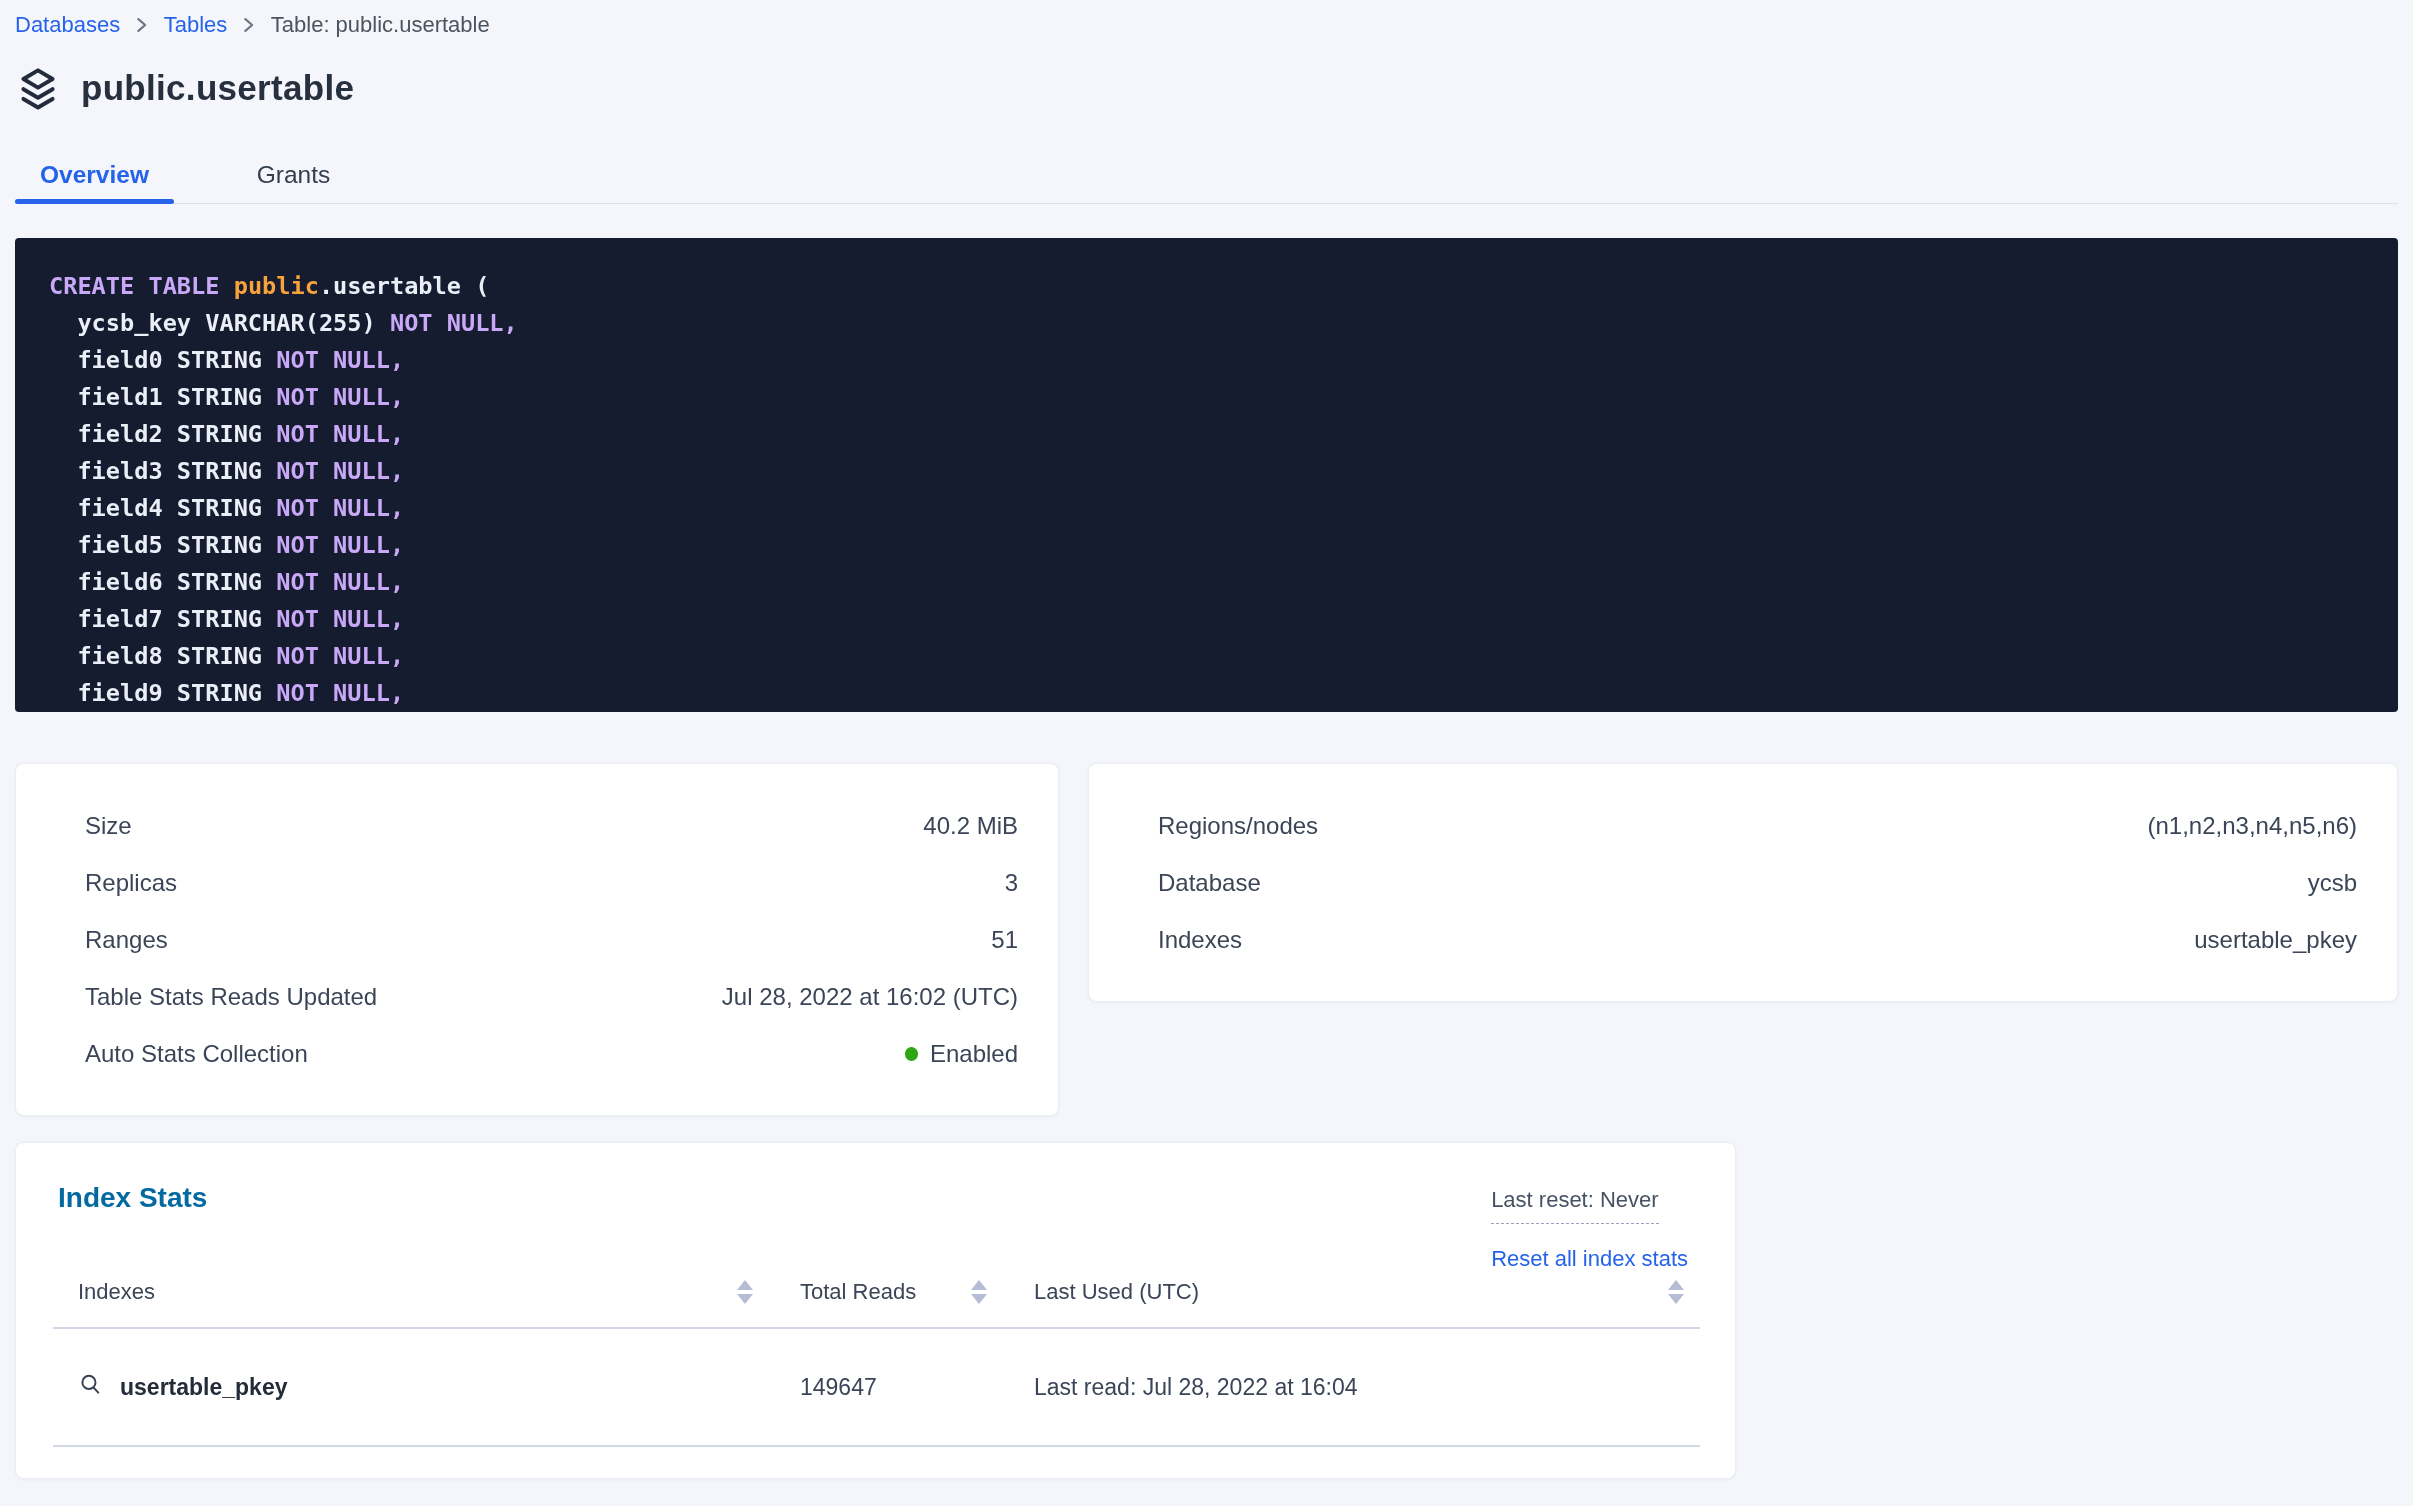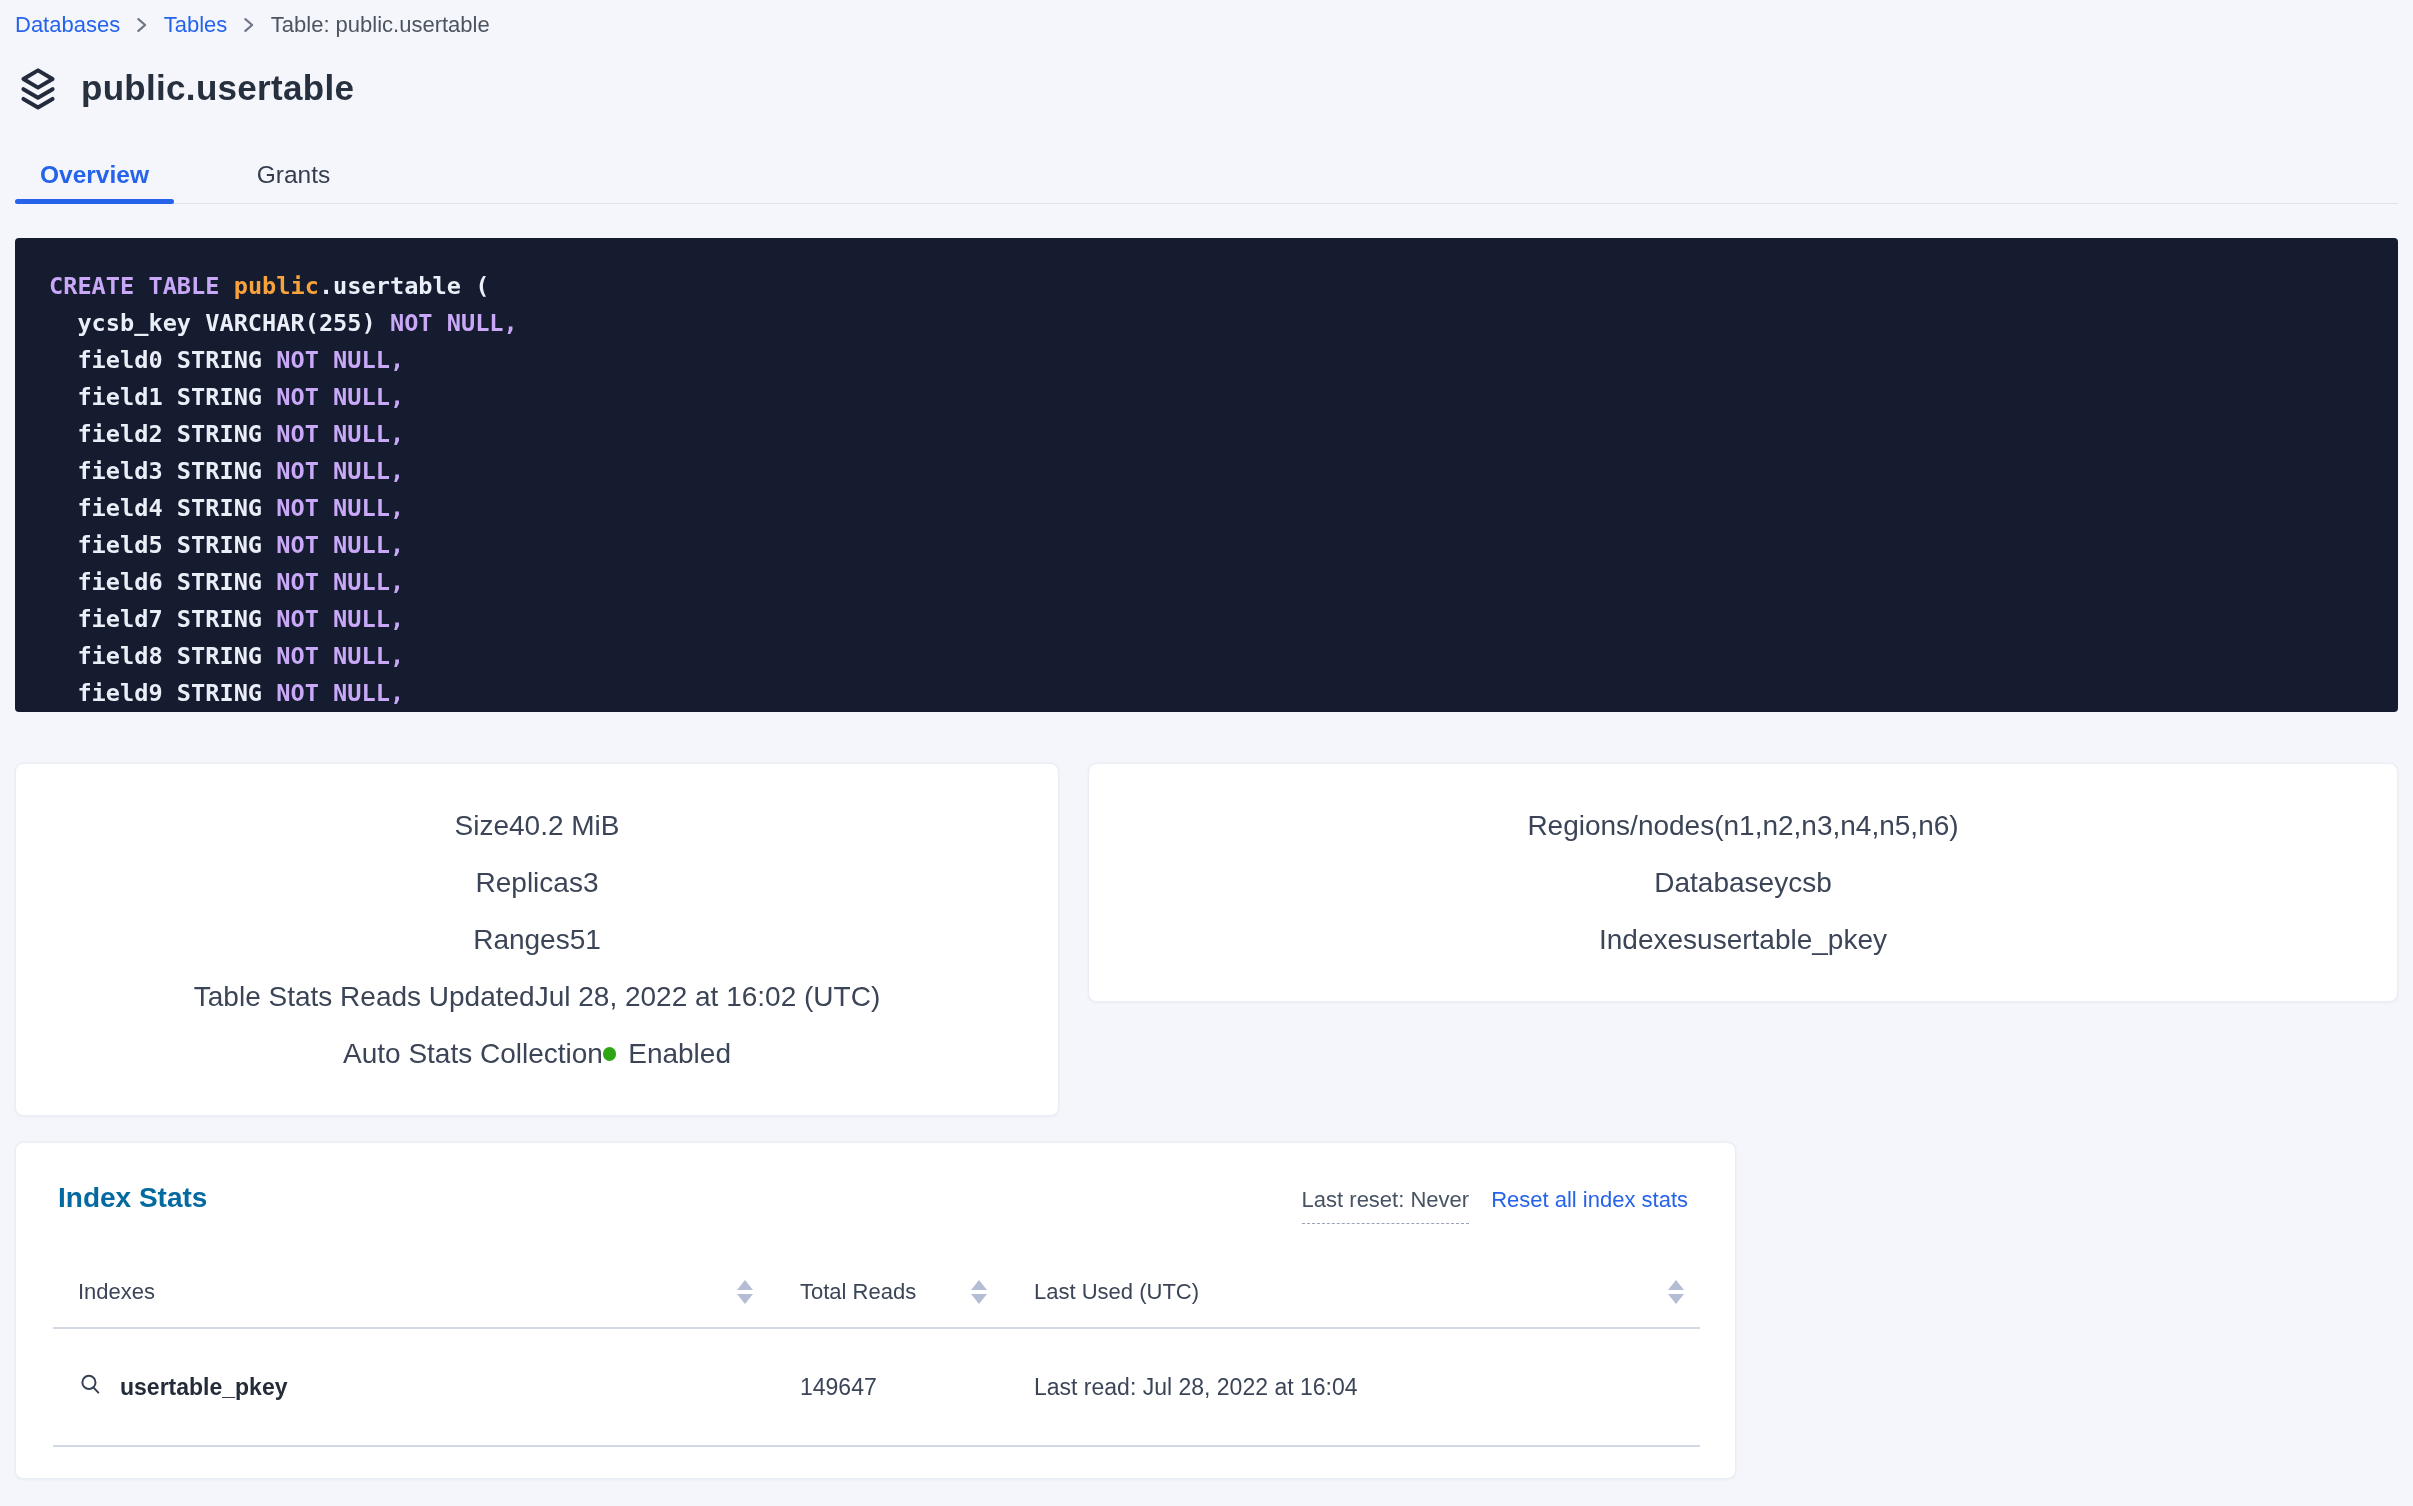--- a/index.html
+++ b/index.html
@@ -62,30 +62,30 @@
   .tok-tbl{color:var(--code-tbl);}
   .tok-pl{color:var(--code-pl);}
 
   
   .cards-row{display:flex;gap:29px;margin-top:51px;align-items:flex-start;}
   .card{background:var(--card-bg);border:0.8px solid var(--card-border);border-radius:8.4px;
         box-shadow:0 0.8px 2.5px rgba(24,33,50,.05);}
   .stats-card{padding:33px 40px;}
   .stats-card.left{width:1044px;}
   .stats-card.right{flex:1;}
-  .stat-row{height:57px;display:flex;align-items:center;justify-content:center;font-size:28px;}
+  .stat-row{height:57px;display:flex;align-items:center;justify-content:space-between;font-size:24px;margin-left:29px;}
   .stat-label{color:var(--text);}
   .stat-value{color:var(--text);display:flex;align-items:center;gap:11.8px;}
   .dot{width:13.5px;height:13.5px;border-radius:50%;background:var(--green);display:inline-block;}
 
   
   .index-card{margin-top:26px;width:1721px;height:337px;padding:0;}
   .is-head{display:flex;justify-content:space-between;align-items:flex-start;padding:39px 47px 0 42px;height:76px;}
   .is-head h2{margin:0;font-size:28px;font-weight:700;color:#0369a1;}
-  .is-actions{display:flex;align-items:flex-start;gap:22px;font-size:22px;margin-top:5px;}
+  .is-actions{display:flex;align-items:flex-start;gap:22px;font-size:22px;margin-top:5px;flex-direction:column;}
   .last-reset{color:#475263;border-bottom:1.7px dashed #9aa3b5;padding-bottom:10px;}
   .reset-link{color:var(--link);text-decoration:none;cursor:pointer;}
 
   .thead{display:flex;align-items:center;height:71px;margin-top:37px;padding:0 51px 0 62px;
          font-size:22px;color:var(--text);}
   .th{display:flex;align-items:center;}
   .th0{width:722px;}
   .th1{width:234px;}
   .th2{flex:1;}
   .sort{display:inline-flex;flex-direction:column;gap:4.2px;margin-left:auto;}

